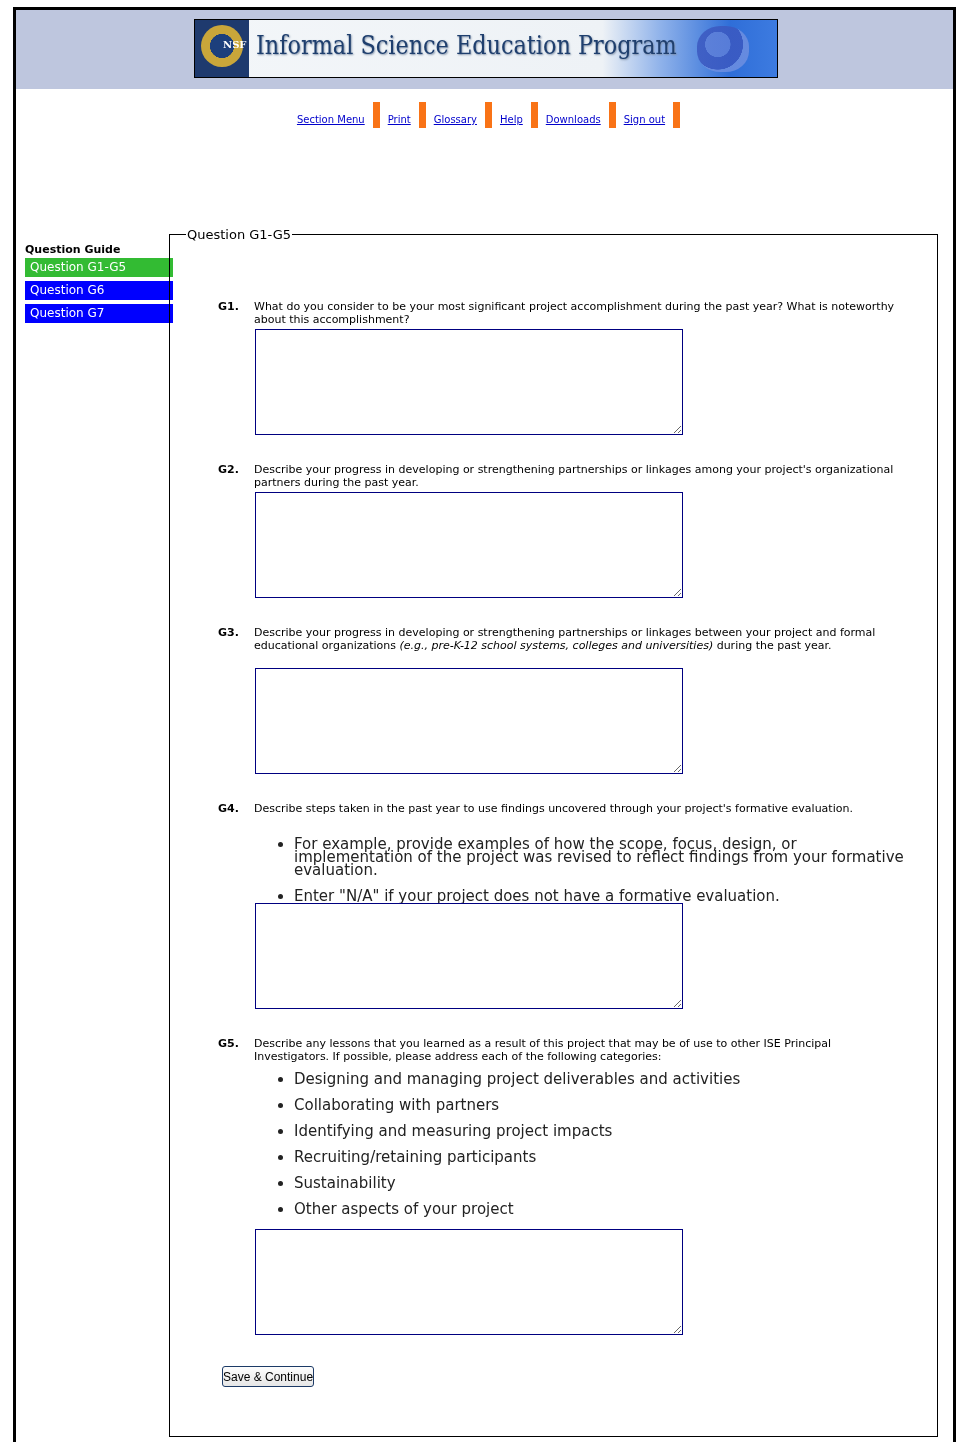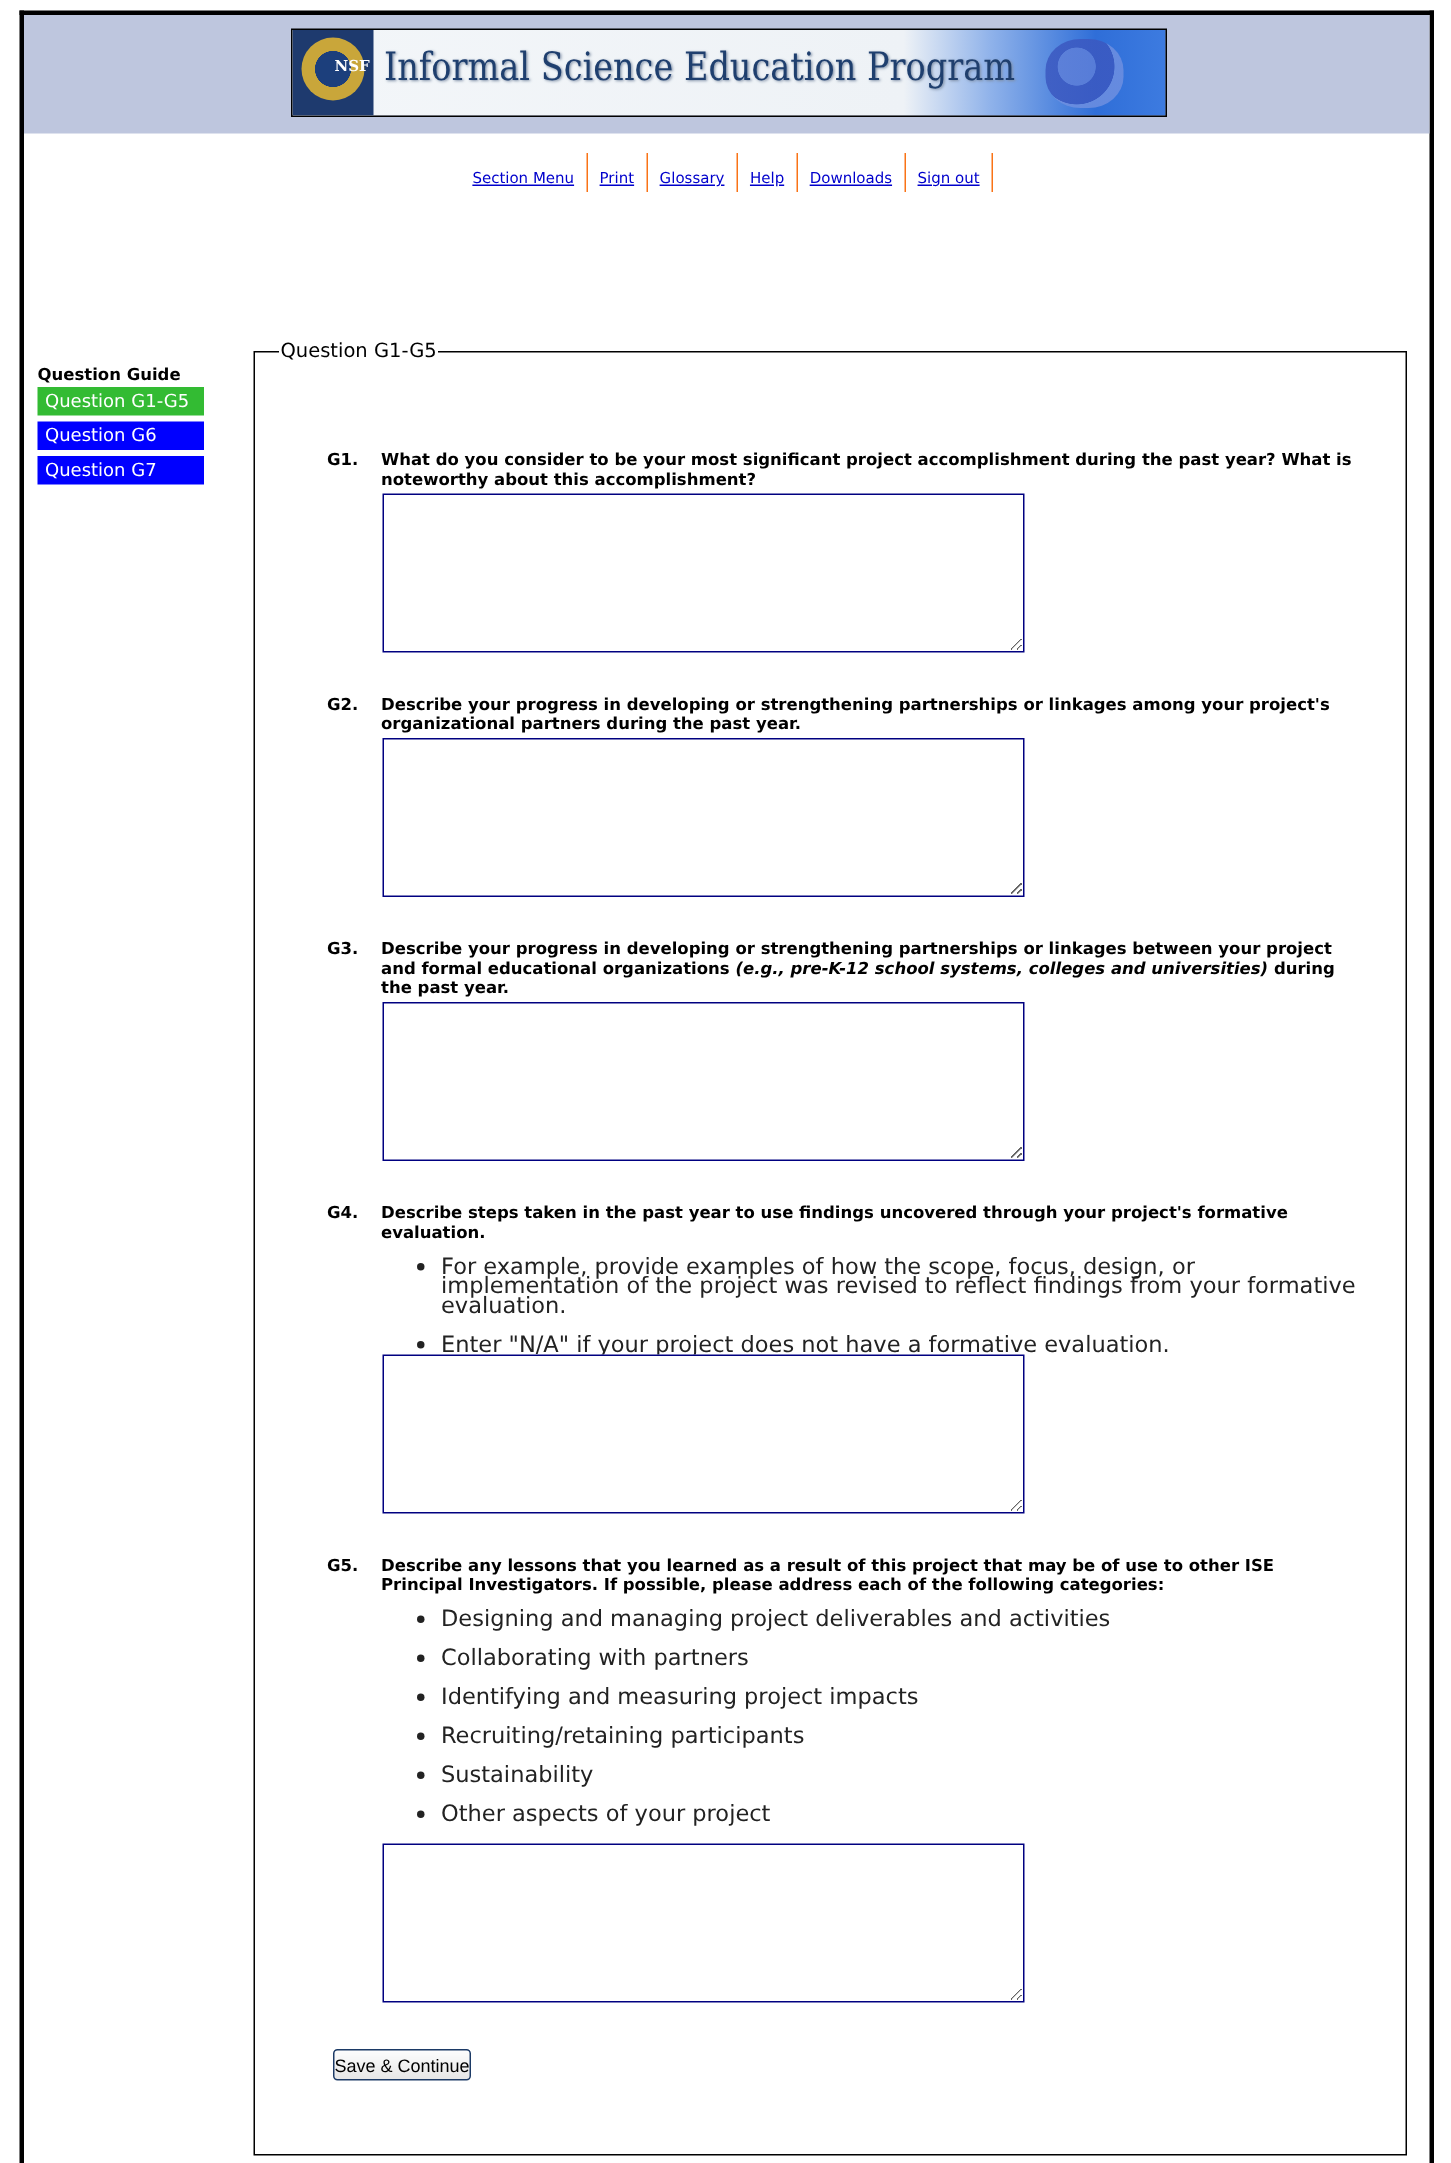--- a/index.html
+++ b/index.html
@@ -7,33 +7,33 @@
   .page { position:absolute; left:13px; top:7px; width:943px; height:1440px; border-left:3px solid #000; border-right:3px solid #000; border-top:3px solid #000; box-sizing:border-box; background:#fff; }
   .header { position:absolute; left:0; top:0; right:0; height:79px; background:#bec6de; }
   .banner { position:absolute; left:178px; top:9px; width:584px; height:59px; border:1px solid #000; box-sizing:border-box; overflow:hidden;
     background:linear-gradient(90deg,#f3f6f9 0%, #eef2f6 70%, #8fb2ea 80%, #2f6ed8 92%, #3d7be0 100%); }
   .banner .seal { position:absolute; left:0; top:0; width:54px; height:57px; background:#1e3a6e; }
   .banner .seal .ring { position:absolute; left:6px; top:5px; width:42px; height:42px; border-radius:50%; background:radial-gradient(circle,#1c3f7c 0 40%, #c9a63a 41% 100%); }
   .banner .seal .ring span { position:absolute; left:0; right:0; top:14px; text-align:right; color:#fff; font-size:10px; font-weight:bold; font-family:"DejaVu Serif", serif;padding-left:22px; }
   .banner .title { position:absolute; left:61px; top:10px; font-family:"DejaVu Serif", serif; font-size:26px; color:#1f3f6e; letter-spacing:0px; white-space:nowrap; text-shadow:1px 1px 2px #7f8fa6; transform:scaleX(0.86); transform-origin:left; }
   .banner .atom { position:absolute; right:28px; top:6px; width:52px; height:46px; border-radius:45%; background:radial-gradient(circle at 40% 40%, #5e7fd8 0 30%, #3b58c0 31% 60%, #6e8fe0 61% 100%); opacity:0.85; }
   .nav { position:absolute; left:0; right:0; top:92px; text-align:center; font-size:10px; }
-  .nav .item { display:inline-block; padding:0 8px; height:26px; line-height:36px; border-right:1px solid #f97316; vertical-align:top; }
+  .nav .item { display:inline-block; padding:0 8px; height:26px; line-height:36px; border-right:7px solid #f97316; vertical-align:top; }
   .nav a { color:#0000cc; text-decoration:underline; font-family:"DejaVu Sans", sans-serif; }
   .pagetitle { position:absolute; left:0; right:0; top:161px; text-align:center; font-size:14px; color:#000; font-family:"DejaVu Sans", sans-serif; }
-  .sidebar { position:absolute; left:9px; top:233px; width:111px; }
+  .sidebar { position:absolute; left:9px; top:233px; width:148px; }
   .sidebar .label { font-size:11px; font-weight:bold; margin-bottom:2px; padding-left:0px; }
   .sidebar .sitem { display:block; height:19px; line-height:19px; margin-bottom:4px; color:#fff; font-size:12px; padding-left:5px; font-weight:normal; text-decoration:none; }
   .sidebar .active { background:#33bb33; }
   .sidebar .inactive { background:#0000ff; }
   fieldset.main { position:absolute; left:153px; top:217px; width:769px; height:1210px; border:1px solid #000; margin:0; padding:0; box-sizing:border-box; }
   fieldset.main legend { font-size:13px; padding:0 1px; margin-left:16px; font-family:"DejaVu Sans", sans-serif; }
   .q { position:absolute; left:48px; width:690px; font-size:11px; }
   .q .num { position:absolute; left:0; top:0; font-weight:bold; }
-  .q .text { position:absolute; left:36px; top:0; width:650px; font-weight:bold; line-height:13px; }
+  .q .text { position:absolute; left:36px; top:0; width:650px; font-weight:normal; line-height:13px; }
   .q .text i { font-style:italic;margin-top:40px; }
   .q ul { position:absolute; left:36px; margin:0; padding-left:40px; font-weight:normal; font-size:15px; width:620px; }
   .q ul li { margin-bottom:13px; line-height:13px; list-style-type:disc; color:#222; }
   textarea.ans { position:absolute; left:85px; width:428px; height:106px; border:1px solid #000080; box-sizing:border-box; resize:both; font-family:"DejaVu Sans Mono", monospace; background:#fff; }
   .savebtn { position:absolute; left:52px; top:1124px; height:21px; padding:0 0; font-size:12px; font-family:"Liberation Sans", sans-serif; background:linear-gradient(#fdfdfd,#e6e6e6); border:1px solid #1c3a66; border-radius:3px; color:#000; }
 </style>
 </head>
 <body>
 
 <div class="page">

